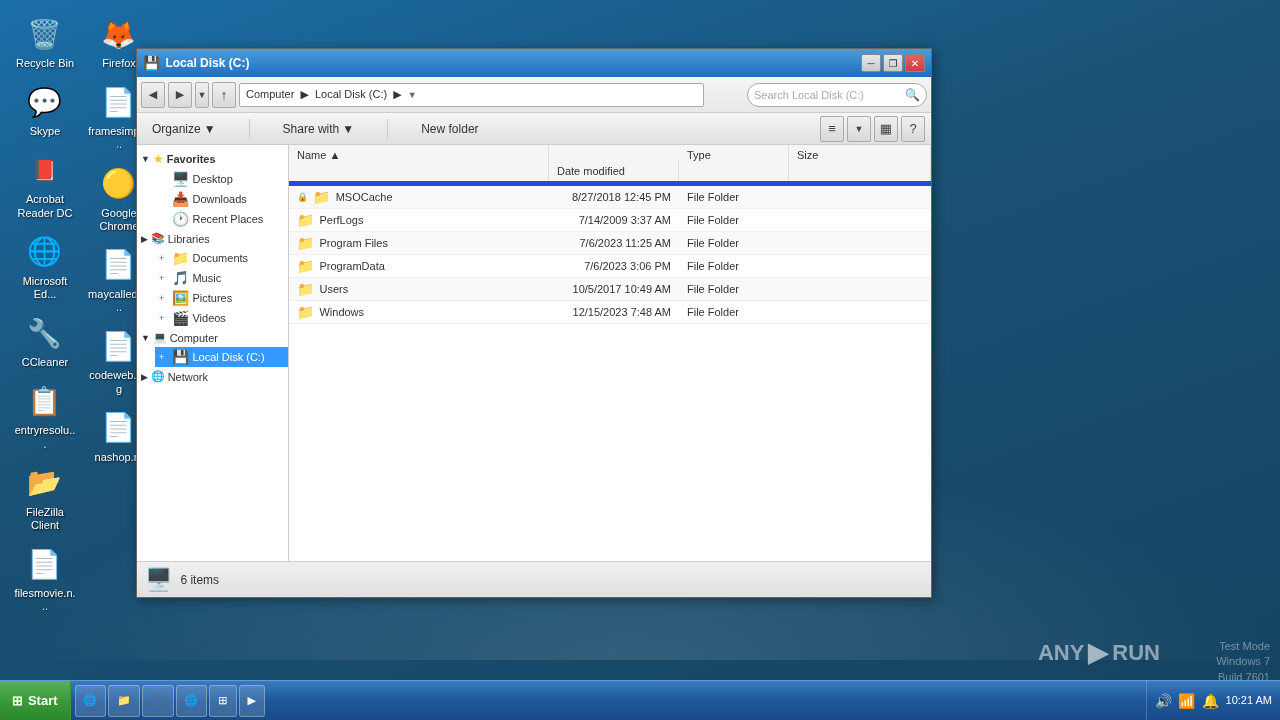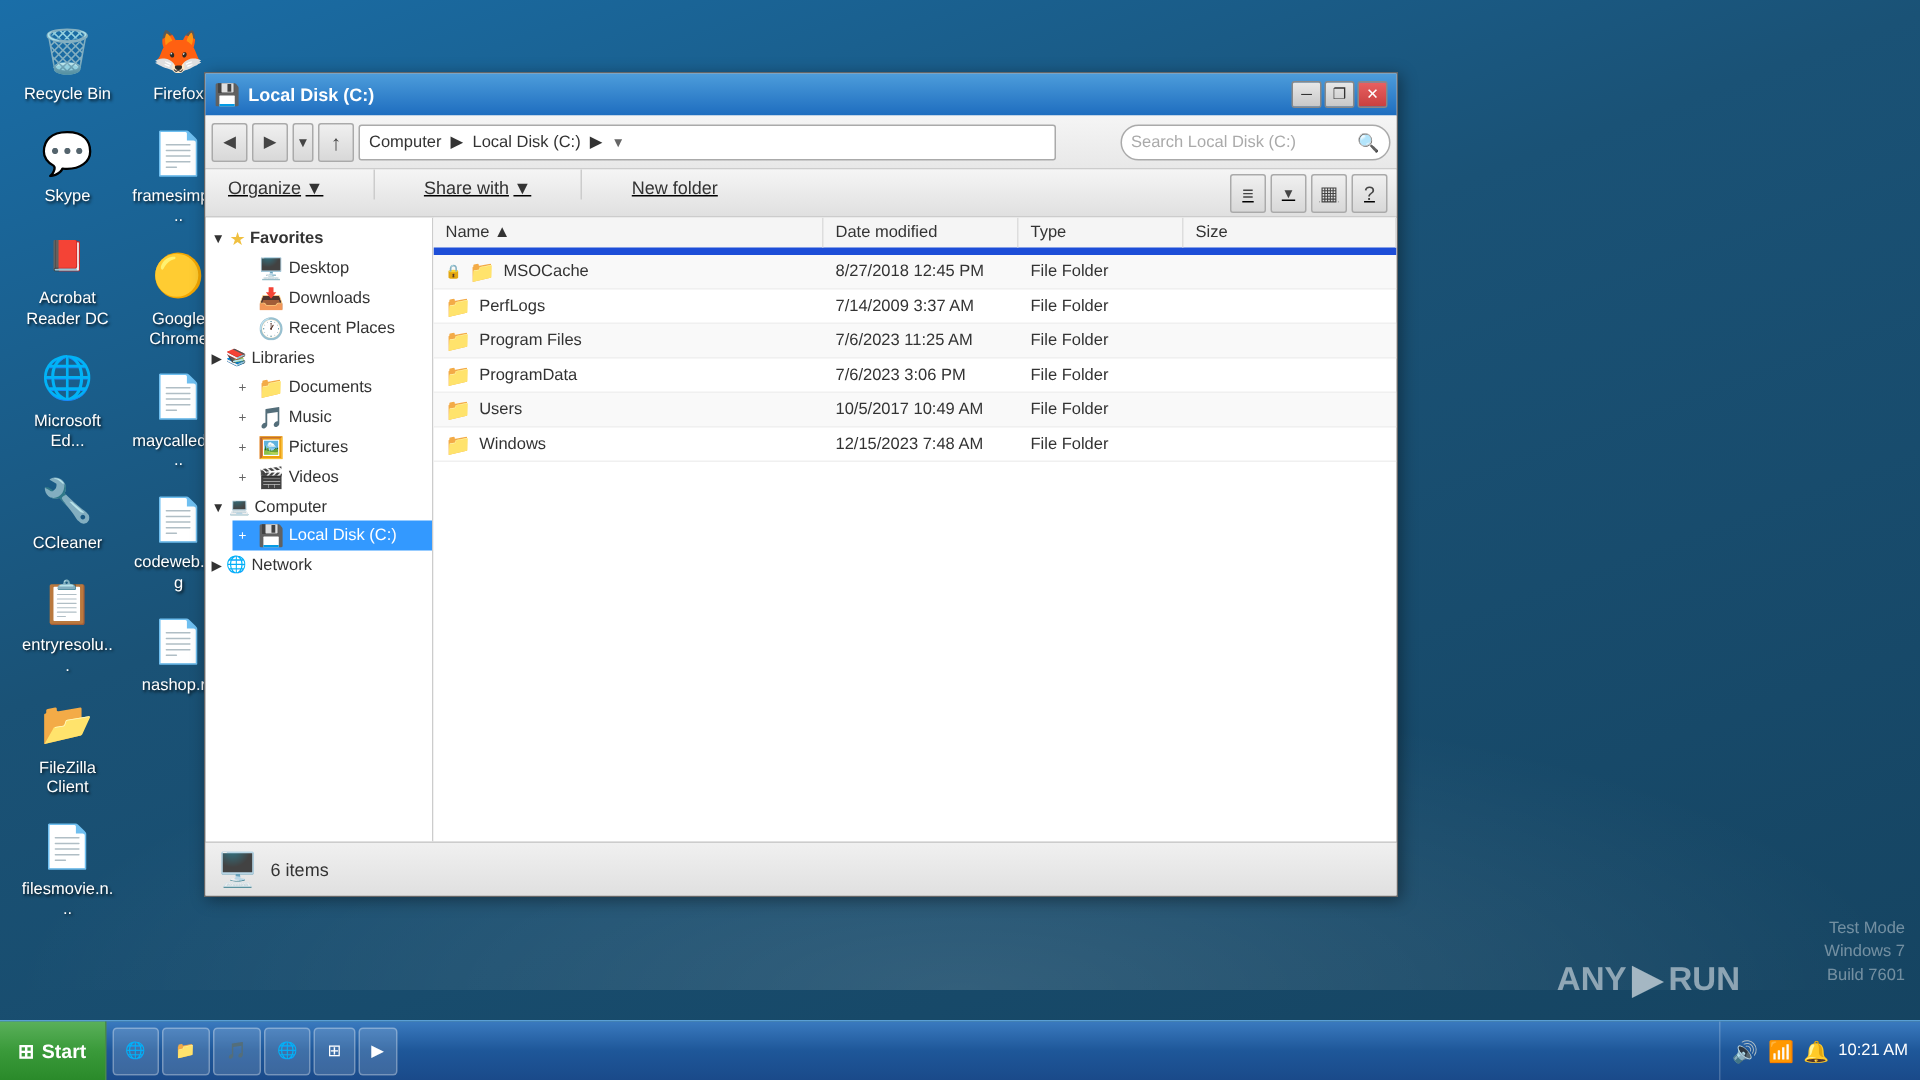--- a/index.html
+++ b/index.html
@@ -143,21 +143,21 @@
     .tray-time {
       color: white;
       font-size: 11px;
       text-align: right;
       line-height: 1.4;
     }
 
     
     .watermark {
       position: absolute;
-      bottom: 62px;
+      bottom: 35px;
       right: 10px;
       text-align: right;
       color: rgba(255,255,255,0.4);
       font-size: 11px;
       line-height: 1.4;
     }
 
     .anyrun-logo {
       position: absolute;
       bottom: 52px;
@@ -281,23 +281,23 @@
       color: #888;
       margin-left: 40px;
     }
 
     
     .toolbar {
       height: 32px;
       background: linear-gradient(to bottom, #f5f5f5 0%, #e0e0e0 100%);
       border-bottom: 1px solid #ccc;
       display: flex;
+      align-items: center;
       padding: 0 6px;
       gap: 20px;
-      text-decoration: underline;
     }
 
     .toolbar-btn {
       height: 24px;
       padding: 0 8px;
       background: transparent;
       border: 1px solid transparent;
       border-radius: 2px;
       cursor: pointer;
       font-size: 12px;
@@ -404,21 +404,21 @@
     .col-header {
       padding: 4px 8px;
       font-size: 11px;
       color: #333;
       border-right: 1px solid #ddd;
       cursor: pointer;
       user-select: none;
     }
 
     .col-name { width: 260px; }
-    .col-date { width: 130px; }
+    .col-date { width: 130px; margin-top: 16px; }
     .col-type { width: 110px; }
     .col-size { width: 80px; flex: 1; }
 
     .file-row {
       display: flex;
       align-items: center;
       border-bottom: 1px solid #f0f0f0;
       cursor: pointer;
     }
 
@@ -435,21 +435,21 @@
       text-overflow: ellipsis;
     }
 
     .file-cell.name-cell {
       width: 260px;
       display: flex;
       align-items: center;
       gap: 5px;
     }
 
-    .file-cell.date-cell { width: 130px; }
+    .file-cell.date-cell { width: 130px; text-align: right; }
     .file-cell.type-cell { width: 110px; }
     .file-cell.size-cell { width: 80px; flex: 1; }
 
     .folder-icon-sm {
       font-size: 14px;
       color: #f0c040;
     }
 
     .lock-icon {
       font-size: 9px;

